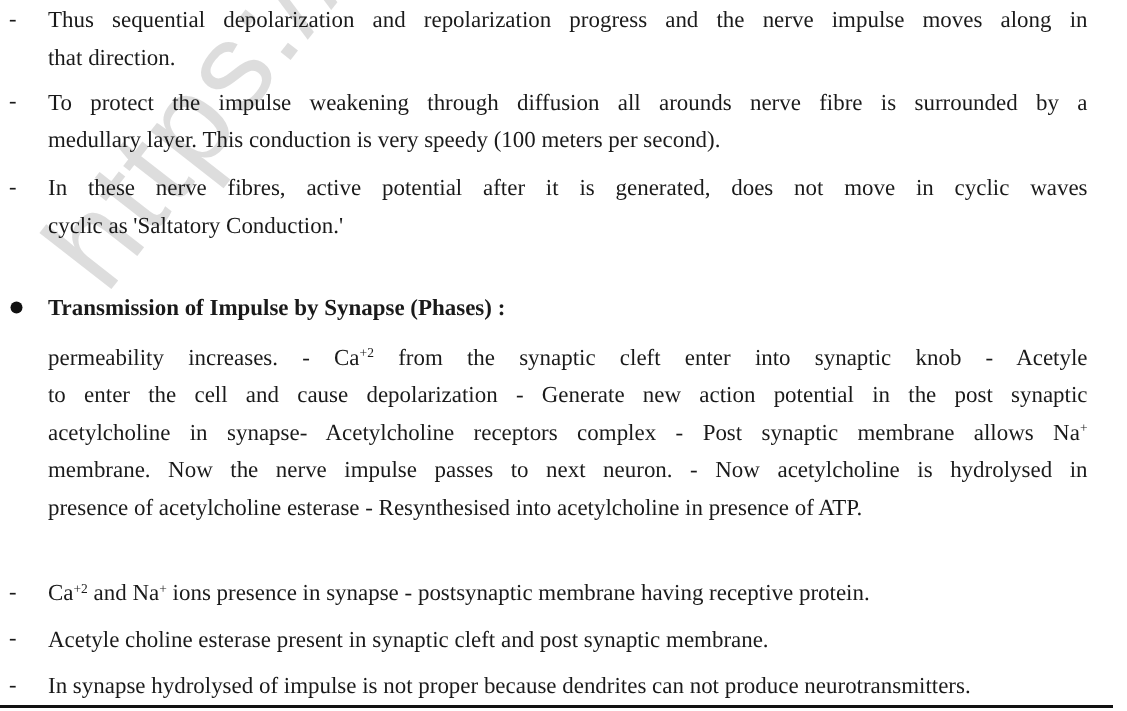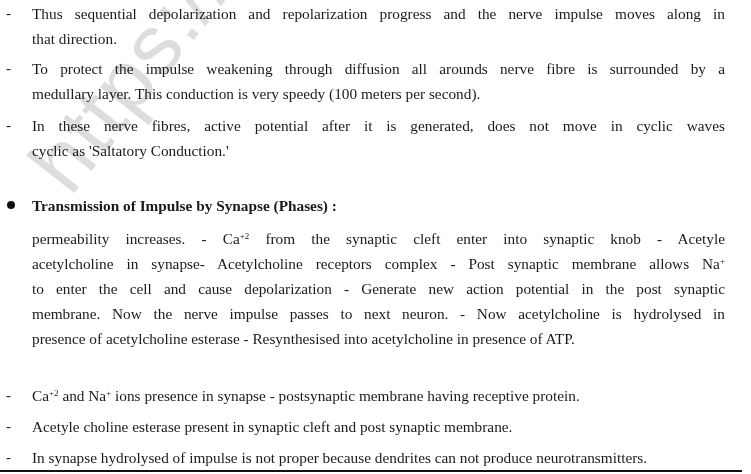--- a/index.html
+++ b/index.html
@@ -54,22 +54,22 @@
   <div class="item" style="top:193px;">
     <span class="bullet"></span>
     <div class="text">
       <span class="ln last bold">Transmission of Impulse by Synapse (Phases) :</span>
     </div>
   </div>
 
   <div class="item" style="top:226px;">
     <div class="text">
       <span class="ln"><span>permeability increases. - Ca</span><sup>+2</sup><span> from the synaptic cleft enter into synaptic knob - Acetyle</span></span>
+      <span class="ln">to enter the cell and cause depolarization - Generate new action potential in the post synaptic</span>
       <span class="ln"><span>acetylcholine in synapse- Acetylcholine receptors complex - Post synaptic membrane allows Na</span><sup>+</sup></span>
-      <span class="ln">to enter the cell and cause depolarization - Generate new action potential in the post synaptic</span>
       <span class="ln">membrane. Now the nerve impulse passes to next neuron. - Now acetylcholine is hydrolysed in</span>
       <span class="ln last">presence of acetylcholine esterase - Resynthesised into acetylcholine in presence of ATP.</span>
     </div>
   </div>
 
   <div class="item" style="top:383px;">
     <span class="marker dash">-</span>
     <div class="text">
       <span class="ln last"><span>Ca</span><sup>+2</sup><span> and Na</span><sup>+</sup><span> ions presence in synapse - postsynaptic membrane having receptive protein.</span></span>
     </div>

